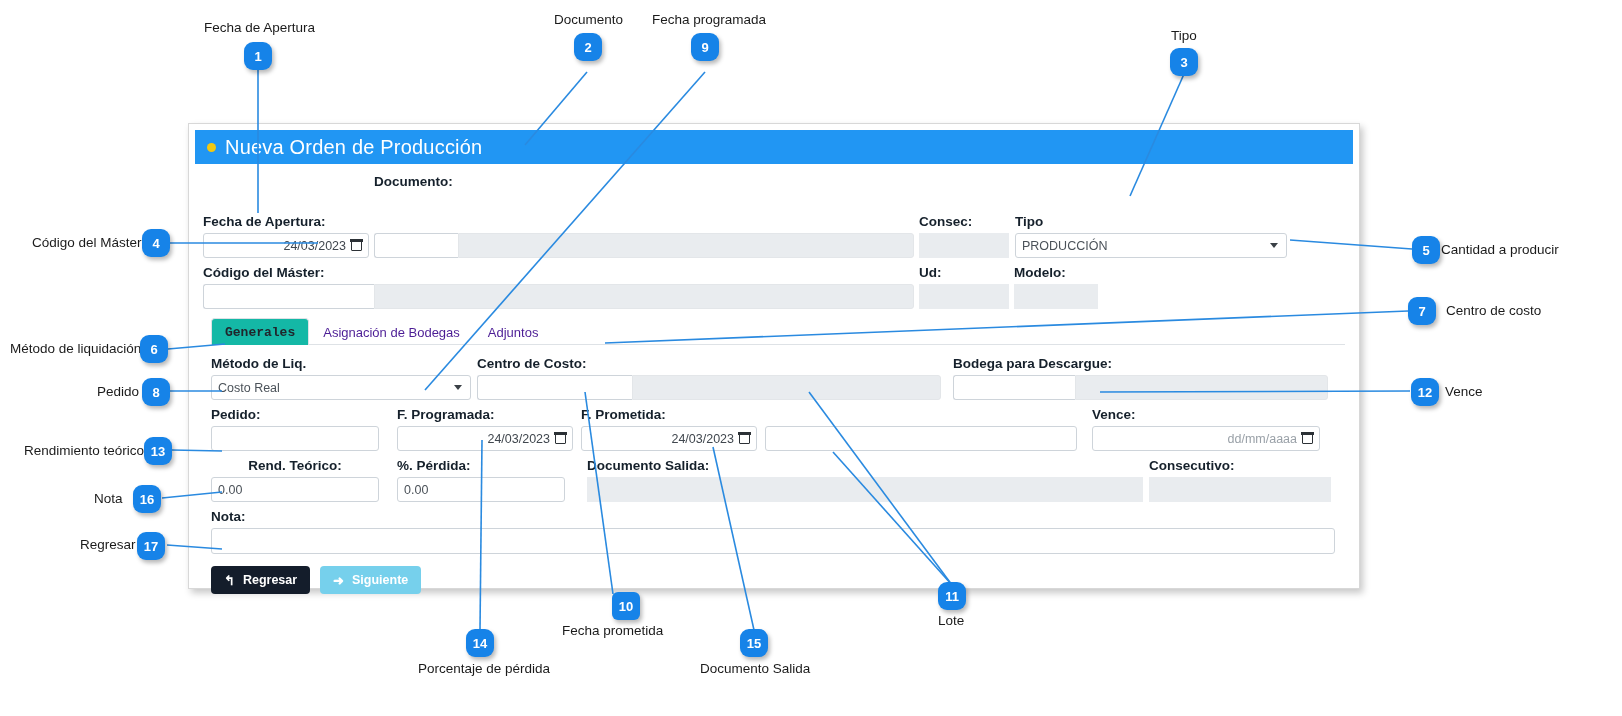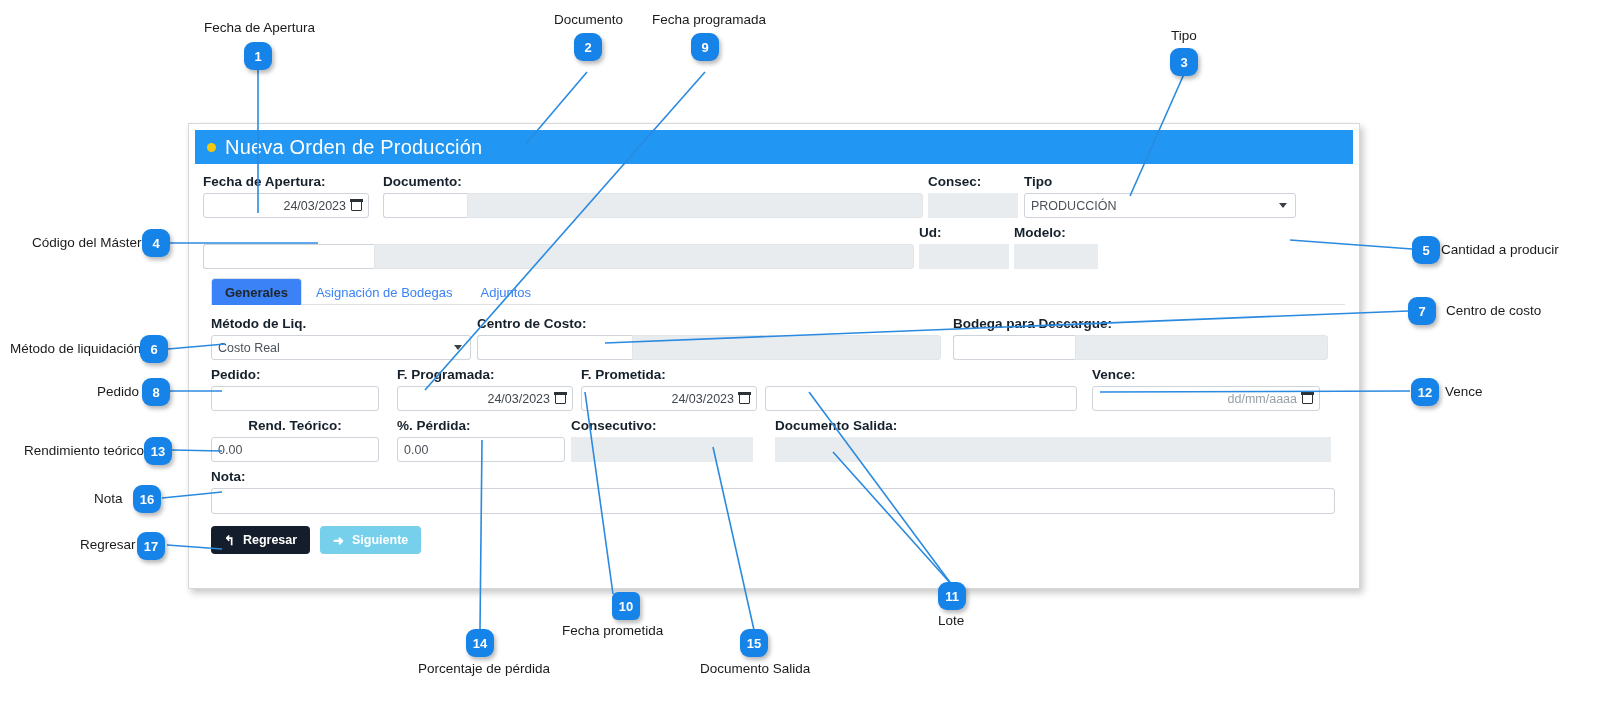--- a/index.html
+++ b/index.html
@@ -113,33 +113,34 @@
   
   #tabs {
     display:flex; align-items:flex-end;
     border-bottom:1px solid #dee2e6;
     margin:9px 0 0 8px;
     padding-left:0;
   }
   .tab {
     font-size:13px;
     padding:6px 13px 5px 13px;
-    color:#3b82f6;
+    color:#4c1d95;
     border:1px solid transparent;
     border-bottom:none;
     margin-bottom:-1px;
     font-family:"Liberation Sans", sans-serif;
     white-space:nowrap;
   }
   .tab.active {
     color:#20262c;
     font-weight:700;
-    background:#3b82f6;
+    background:#14b8a6;
     border-color:#dee2e6;
     border-radius:4px 4px 0 0;
+    font-family:Liberation Mono, monospace;
   }
 
   
   .btn {
     height:28px;
     border-radius:4px;
     display:inline-flex; align-items:center;
     gap:8px;
     padding:0 13px;
     font-size:12.5px;
@@ -169,21 +170,21 @@
 
     <div class="toprow">
       <div class="fg" style="width:166px;">
         <div class="lbl">Fecha de Apertura:</div>
         <div class="ctl date">
           <span class="val">24/03/2023</span>
           <span class="cal"></span>
         </div>
       </div>
 
-      <div class="fg" style="width:540px; margin-left:14px;">
+      <div class="fg" style="width:540px; margin-left:5px;gap:40px;">
         <div class="lbl">Documento:</div>
         <div class="split">
           <div class="ctl a" style="width:84px;"></div>
           <div class="ctl b ro"></div>
         </div>
       </div>
 
       <div class="fg" style="width:90px; margin-left:5px;">
         <div class="lbl">Consec:</div>
         <div class="ctl plain"></div>
@@ -193,20 +194,21 @@
         <div class="lbl">Tipo</div>
         <div class="ctl sel">
           <span>PRODUCCIÓN</span>
           <span class="chev"></span>
         </div>
       </div>
     </div>
 
     <div class="toprow" style="margin-top:7px;">
       <div class="fg" style="width:711px;">
+        <div class="lbl">Código del Máster:</div>
         <div class="split">
           <div class="ctl a" style="width:171px;"></div>
           <div class="ctl b ro"></div>
         </div>
       </div>
 
       <div class="fg" style="width:90px; margin-left:5px;">
         <div class="lbl">Ud:</div>
         <div class="ctl plain"></div>
       </div>
@@ -289,31 +291,31 @@
       <div class="fg" style="width:168px;text-align:center;">
         <div class="lbl">Rend. Teórico:</div>
         <div class="ctl">0.00</div>
       </div>
 
       <div class="fg" style="width:168px; margin-left:18px;">
         <div class="lbl">%. Pérdida:</div>
         <div class="ctl">0.00</div>
       </div>
 
-      <div class="fg" style="width:182px; margin-left:6px;">
-        <div class="lbl">Consecutivo:</div>
-        <div class="ctl plain"></div>
-      </div>
-
       <div class="fg" style="width:556px; margin-left:22px;">
         <div class="lbl">Documento Salida:</div>
         <div class="split">
           <div class="ctl a plain" style="width:170px;"></div>
           <div class="ctl b plain"></div>
         </div>
+      </div>
+
+      <div class="fg" style="width:182px; margin-left:6px;">
+        <div class="lbl">Consecutivo:</div>
+        <div class="ctl plain"></div>
       </div>
     </div>
 
     <div style="margin-top:7px; padding-left:8px; padding-right:10px;">
       <div class="lbl">Nota:</div>
       <div class="ctl" style="height:26px;"></div>
     </div>
 
     <div style="margin-top:12px; padding-left:8px; display:flex; gap:10px;">
       <div class="btn dark">

